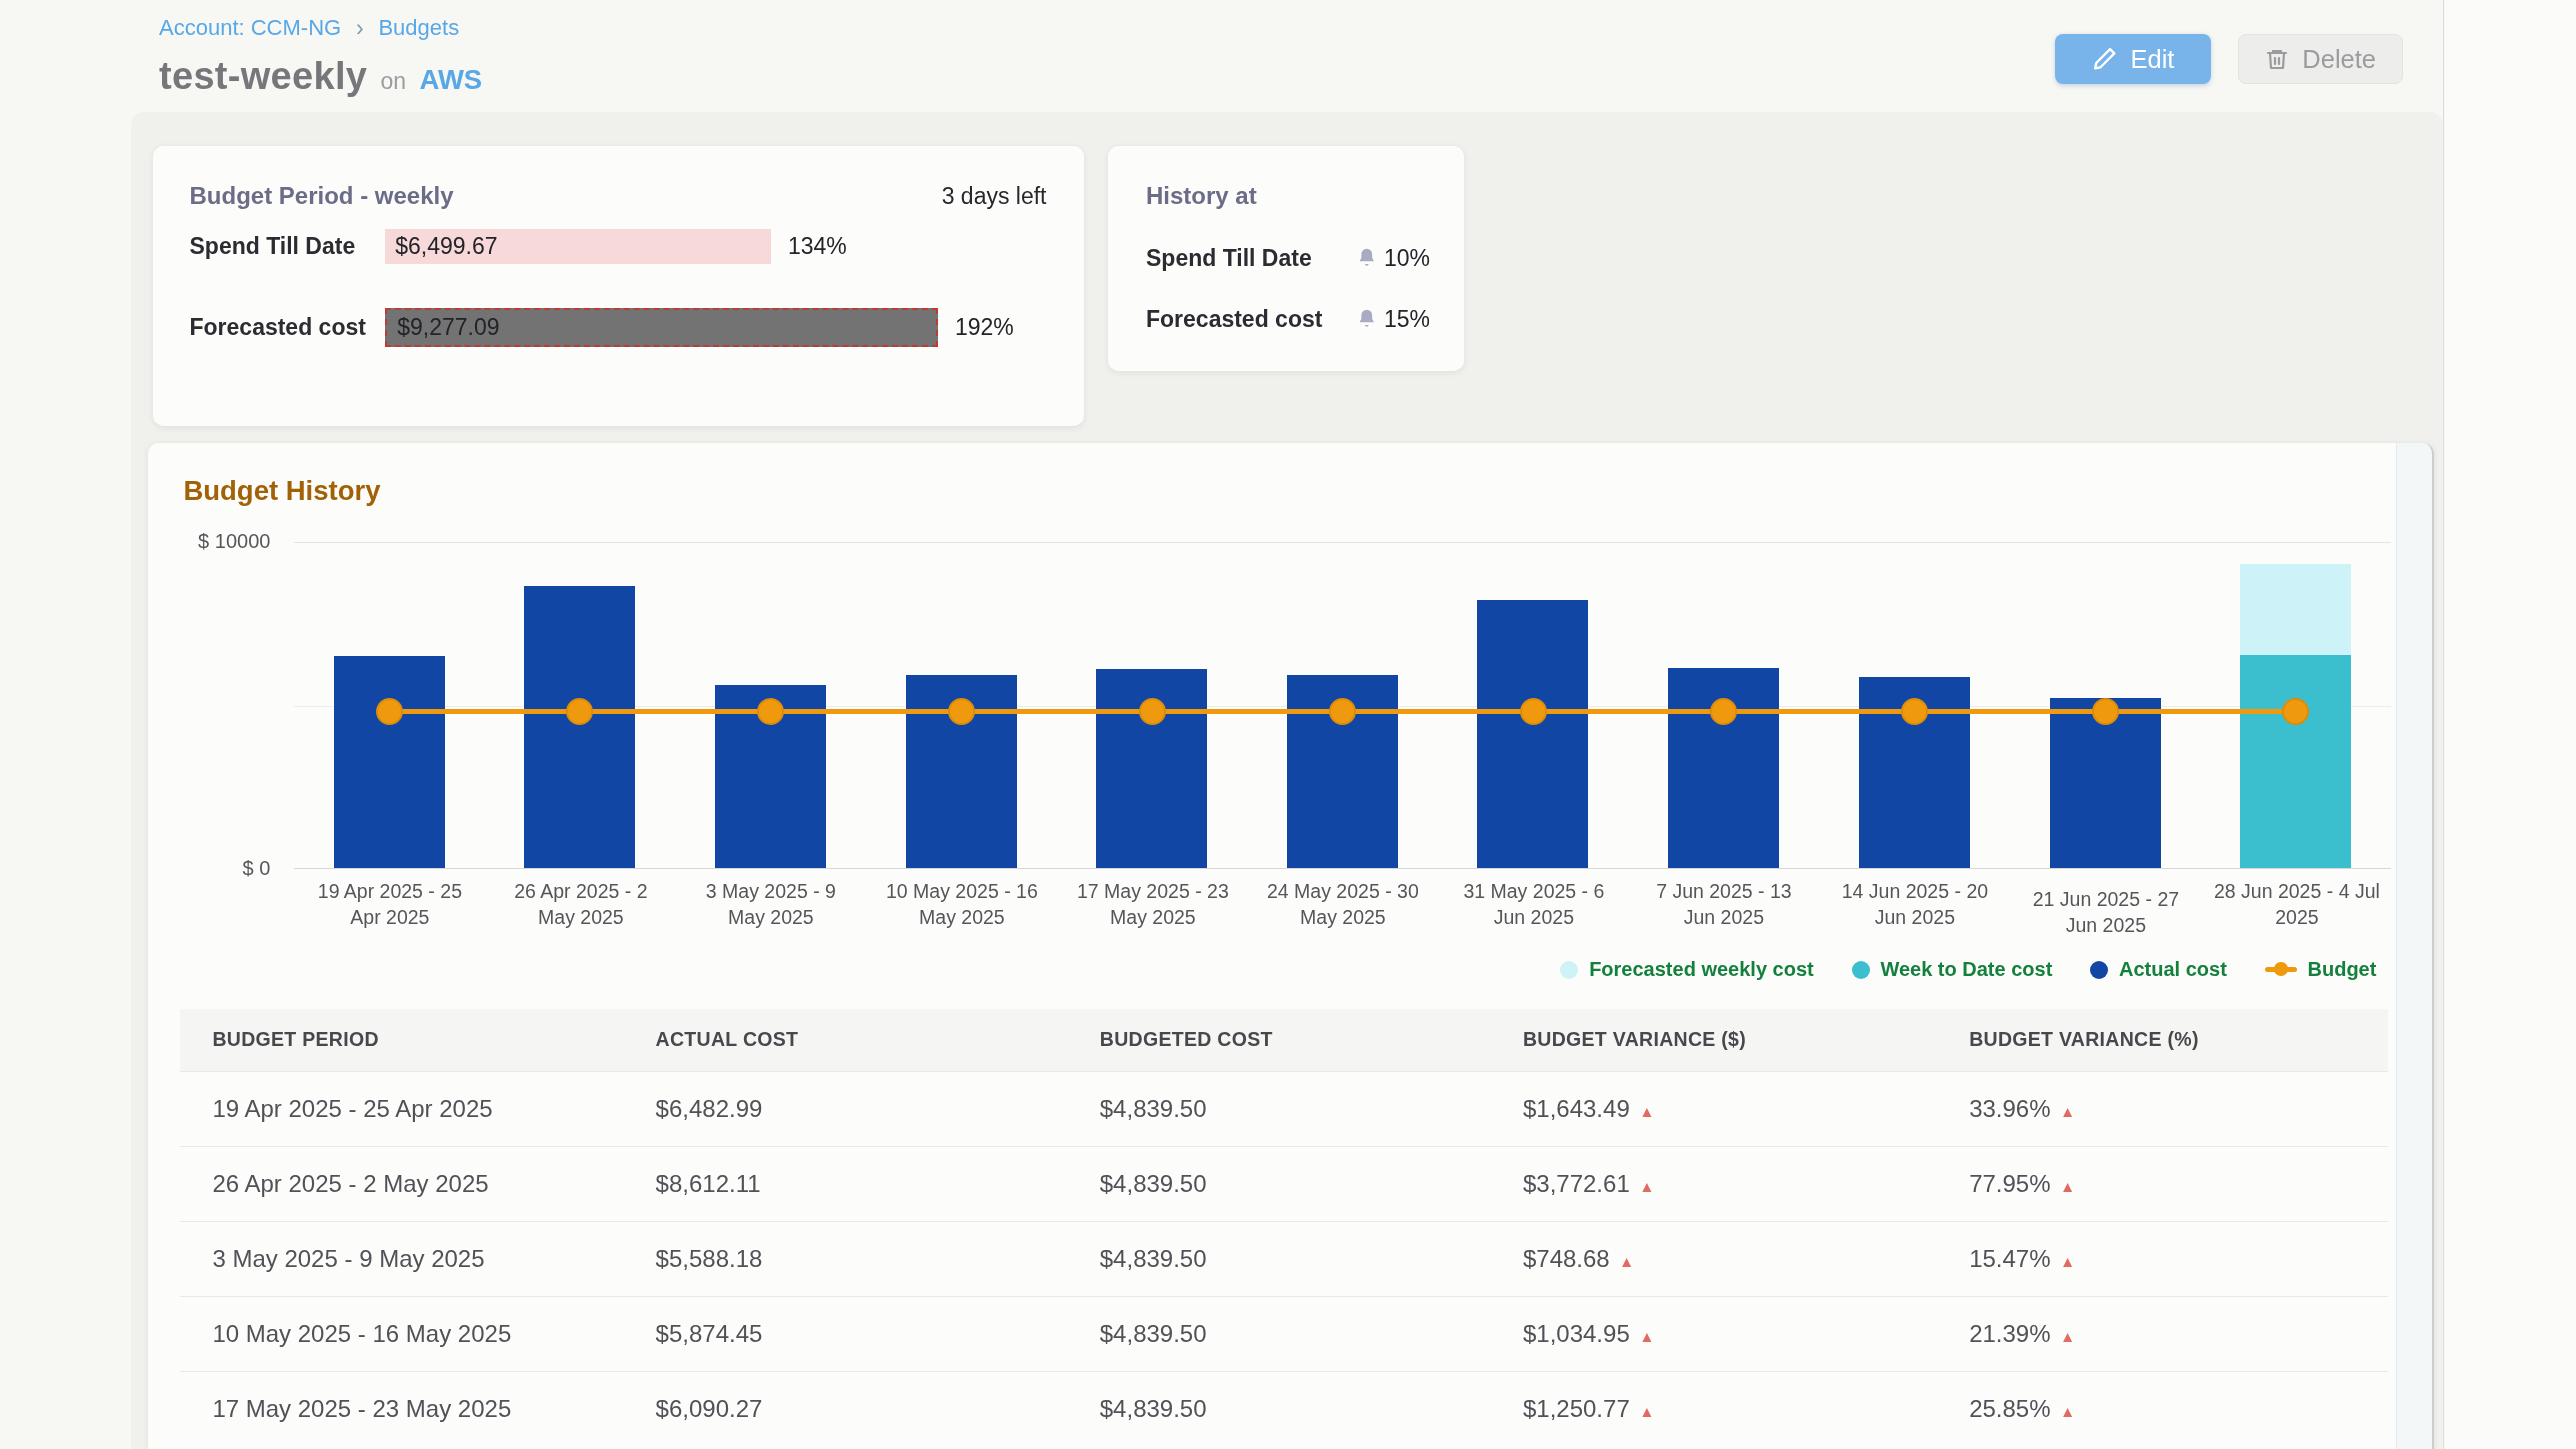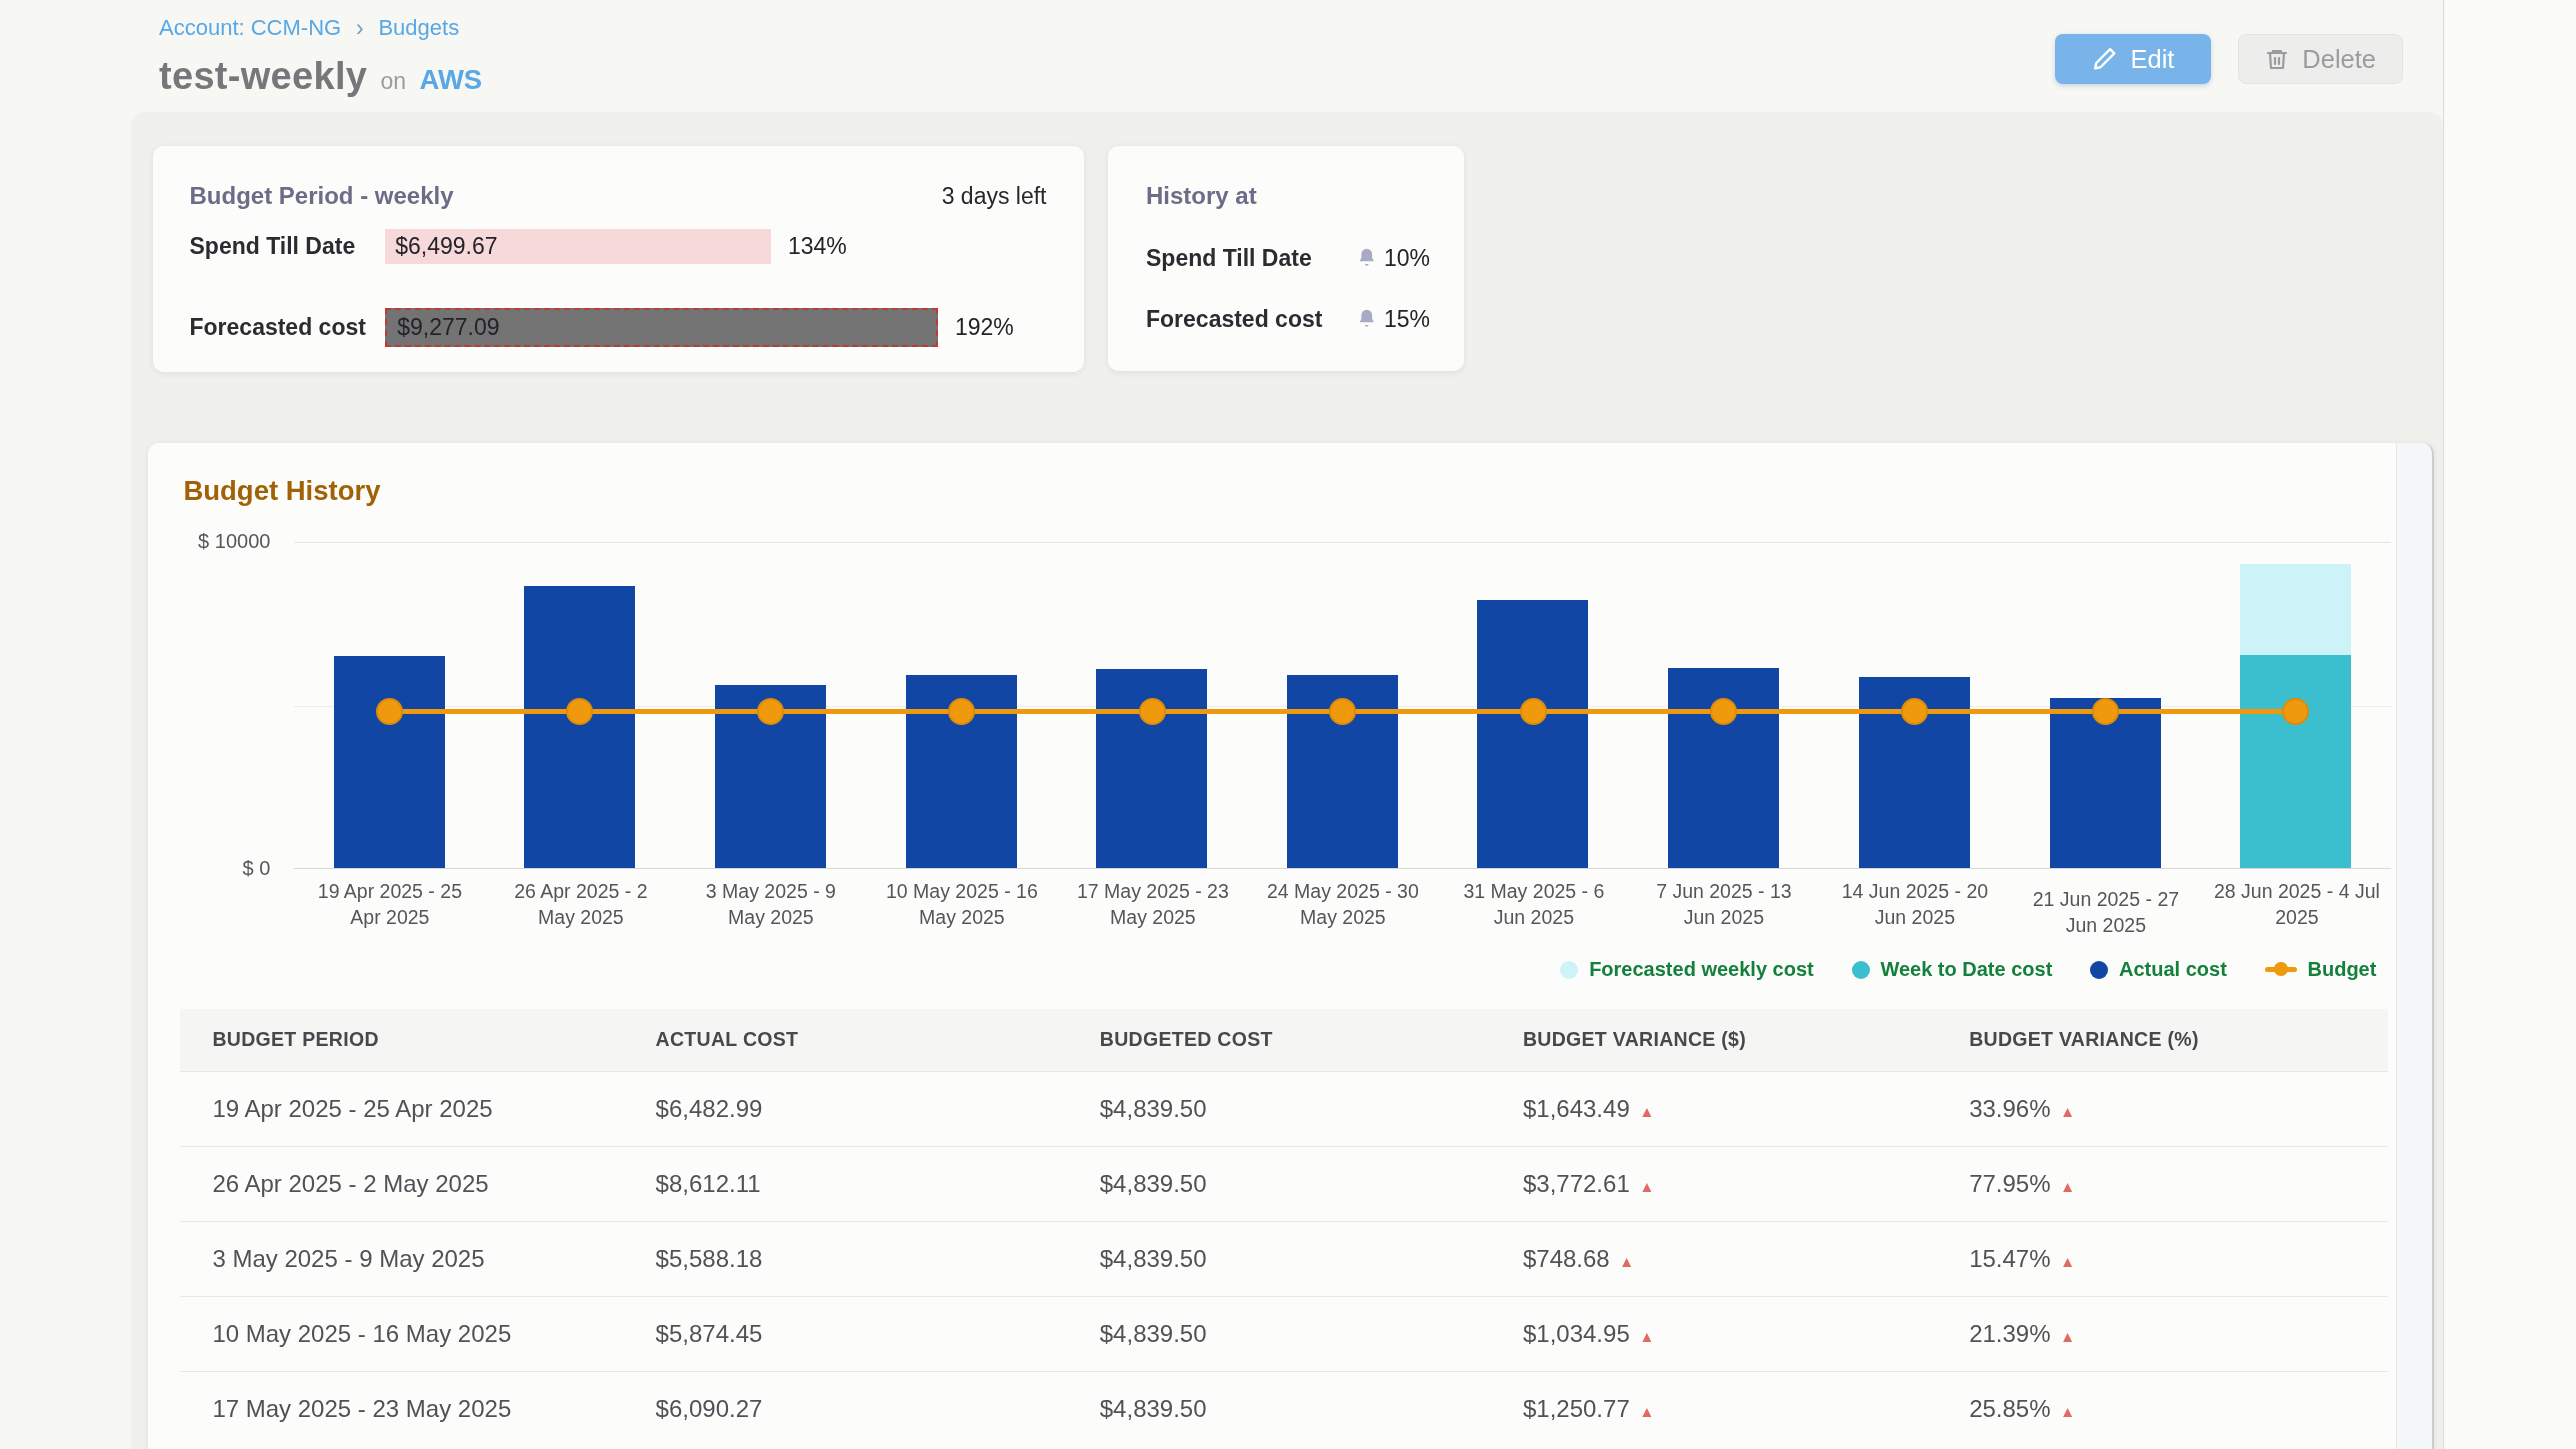--- a/index.html
+++ b/index.html
@@ -23,21 +23,21 @@
   .btn-delete { left:2238px; width:165px; background:#ededeb; color:#9c9ca0; border:0.7px solid #e3e3e1; }
   .btn svg { display:block; }
 
   
   .section { position:absolute; left:131px; top:112px; width:2312px; height:1337px; background:#f0f0ec; border-radius:13.4px 13.4px 0 0; }
 
   .card { position:absolute; background:#fcfcfa; border-radius:10.7px; box-shadow:0 1.3px 6.7px rgba(40,40,60,.08); }
   .card-title { font-size:24px; font-weight:600; color:#6b6d88; }
 
   
-  .bp-card { left:21.5px; top:34px; width:931px; height:226px;text-decoration:underline; }
+  .bp-card { left:21.5px; top:34px; width:931px; height:280px;text-decoration:underline; }
   .bp-head { position:absolute; left:37px; right:37px; top:36px; display:flex; justify-content:space-between; align-items:baseline; }
   .bp-days { font-size:23px; color:#27272d; }
   .bp-row { position:absolute; left:37px; height:35px; display:flex; align-items:center; }
   .bp-label { width:195px; font-size:23px; font-weight:600; color:#2b2b31; }
   .bp-bar { height:100%; display:flex; align-items:center; padding-left:10.7px; font-size:23px; color:#232329; white-space:nowrap; }
   .bp-bar-spend { background:#f6d9d8; }
   .bp-bar-budget { background:#c8cbdf; }
   .bp-bar-forecast { background:#737373; border:2px dashed #bf3a30; }
   .bp-pct { margin-left:17.4px; font-size:23px; color:#232329; }
 

